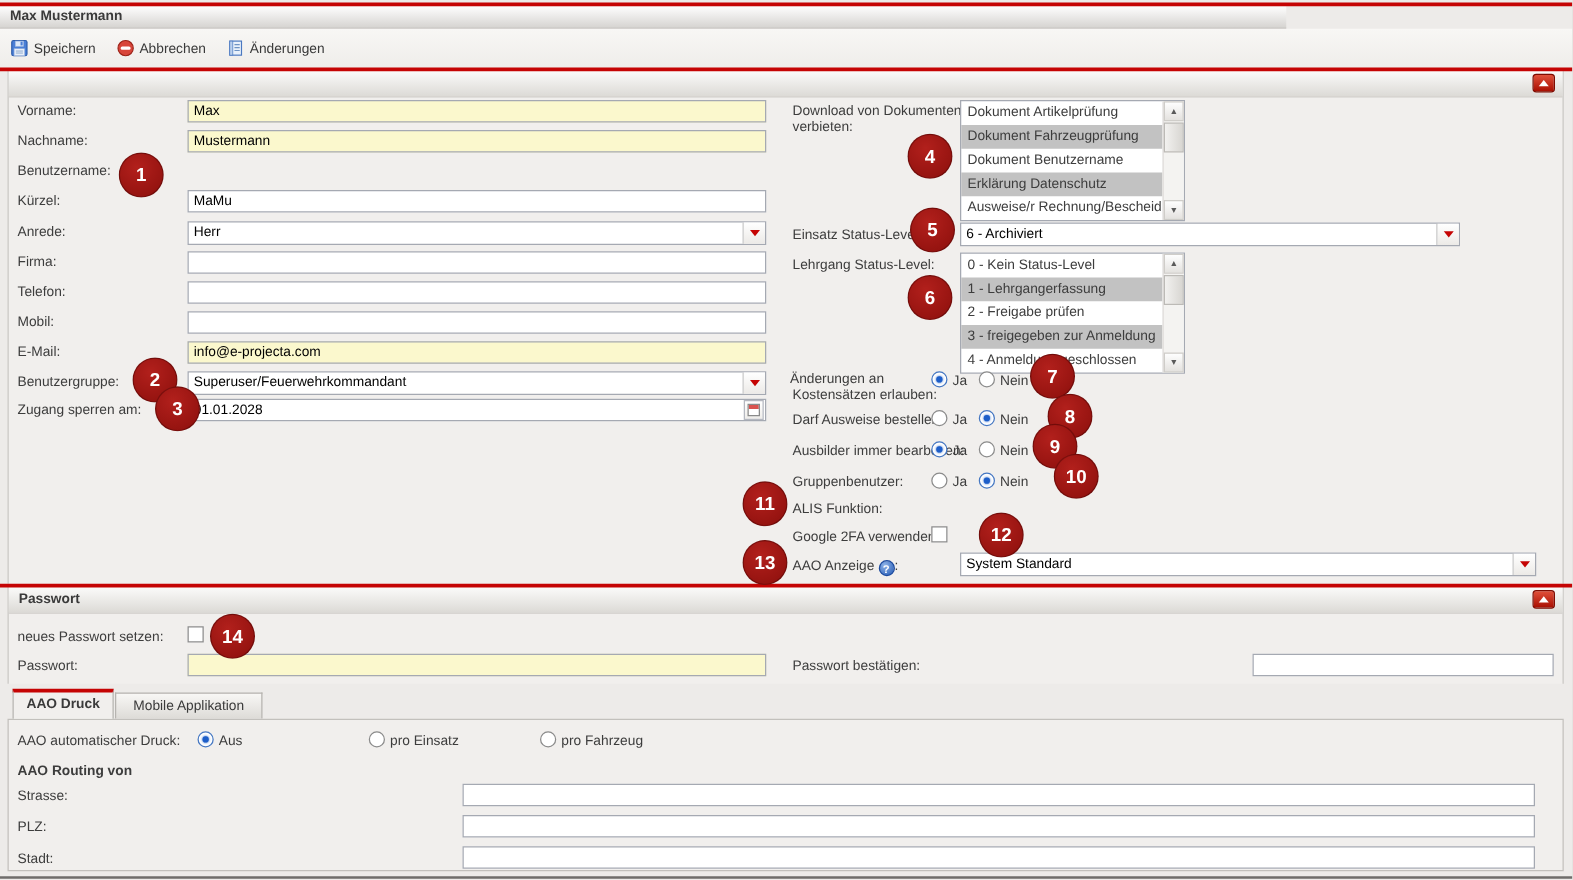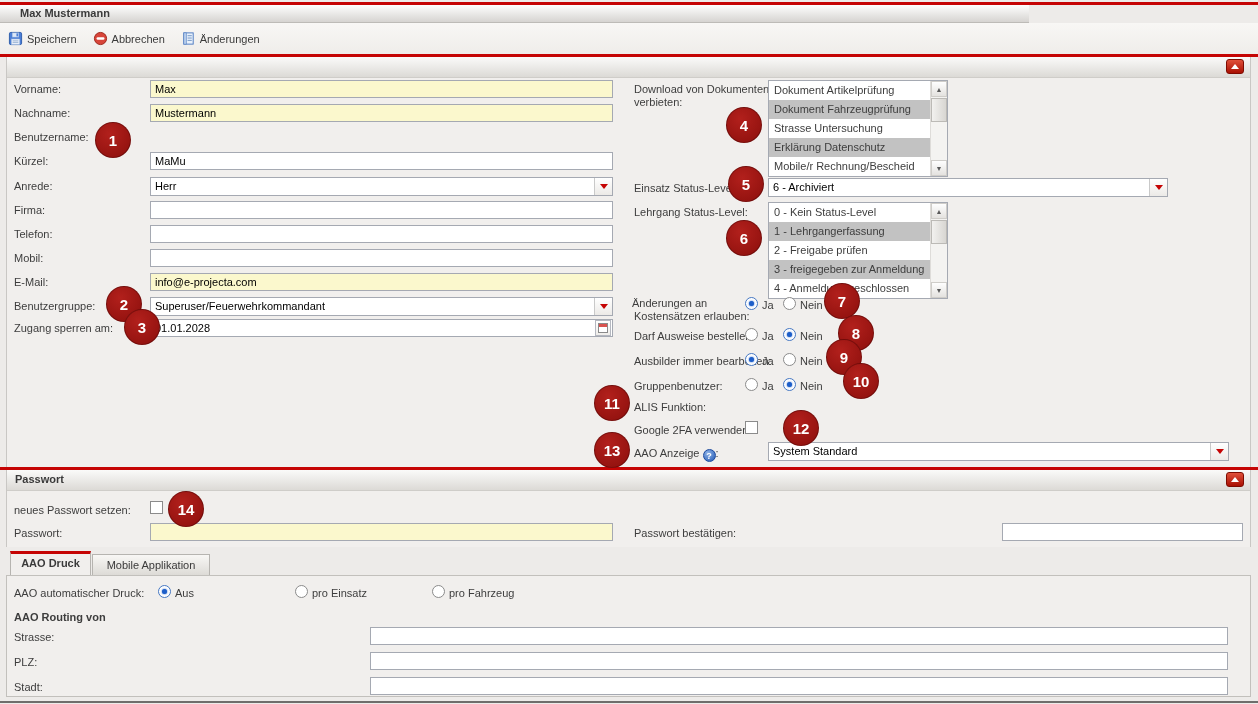--- a/index.html
+++ b/index.html
@@ -9,21 +9,21 @@
     background: #edebe9; overflow: hidden;
     font-family: "Liberation Sans", "DejaVu Sans", sans-serif;
     font-size: 11px; color: #3d3d3d;
   }
   .redline { position:absolute; left:0; width:1258px; height:3px; background:#c50404; z-index:4; }
   .darkline { position:absolute; left:0; width:1258px; height:2px; background:#6f6d6b; }
   .titlebar {
     position:absolute; left:0; top:5px; width:1029px; height:18px;
     background:linear-gradient(#fefefe,#d6d4d1);
     border-bottom:1px solid #bdbbb7;
-    font-weight:bold; line-height:17px; padding-left:20px; color:#3a3a3a;
+    font-weight:bold; line-height:17px; padding-left:8px; color:#3a3a3a;
   }
   .toolbar {
     position:absolute; left:0; top:23px; width:1258px; height:31px;
     background:linear-gradient(#f8f7f5,#efedea);
     display:flex; align-items:center; gap:16px; padding-left:8px;
   }
   .tb-btn { display:flex; align-items:center; gap:4px; cursor:default; color:#3a3a3a; }
   .panel {
     position:absolute; left:6px; width:1245px; background:#f1efed;
     border-left:1px solid #c9c7c4; border-right:1px solid #c9c7c4;
@@ -207,23 +207,23 @@
   <input class="field" style="left: 150px; top: 319px; width: 463px;" value="01.01.2028">
   <span class="date-btn" style="left:595px;top:320px">
       <i class="cal"></i>
     </span>
 
   <div class="lbl" style="left:634px;top:83px">Download von Dokumenten</div>
   <div class="lbl" style="left:634px;top:96px">verbieten:</div>
   <div class="listbox" style="left:768px;top:80px">
     <div class="li">Dokument Artikelprüfung</div>
     <div class="li sel">Dokument Fahrzeugprüfung</div>
-    <div class="li">Strasse Untersuchung</div>
+    <div class="li">Dokument Benutzername</div>
     <div class="li sel">Erklärung Datenschutz</div>
-    <div class="li">Mobile/r Rechnung/Bescheid</div>
+    <div class="li">Ausweise/r Rechnung/Bescheid</div>
     <div class="sb">
       <div class="sb-btn" style="top:0">▲</div>
       <div class="sb-thumb"></div>
       <div class="sb-btn" style="bottom:0">▼</div>
     </div>
   </div>
 
   <div class="lbl" style="left:634px;top:182px">Einsatz Status-Level:</div>
   <div class="select" style="left:768px;top:178px;width:400px">
     <span class="sel-text">6 - Archiviert</span>

